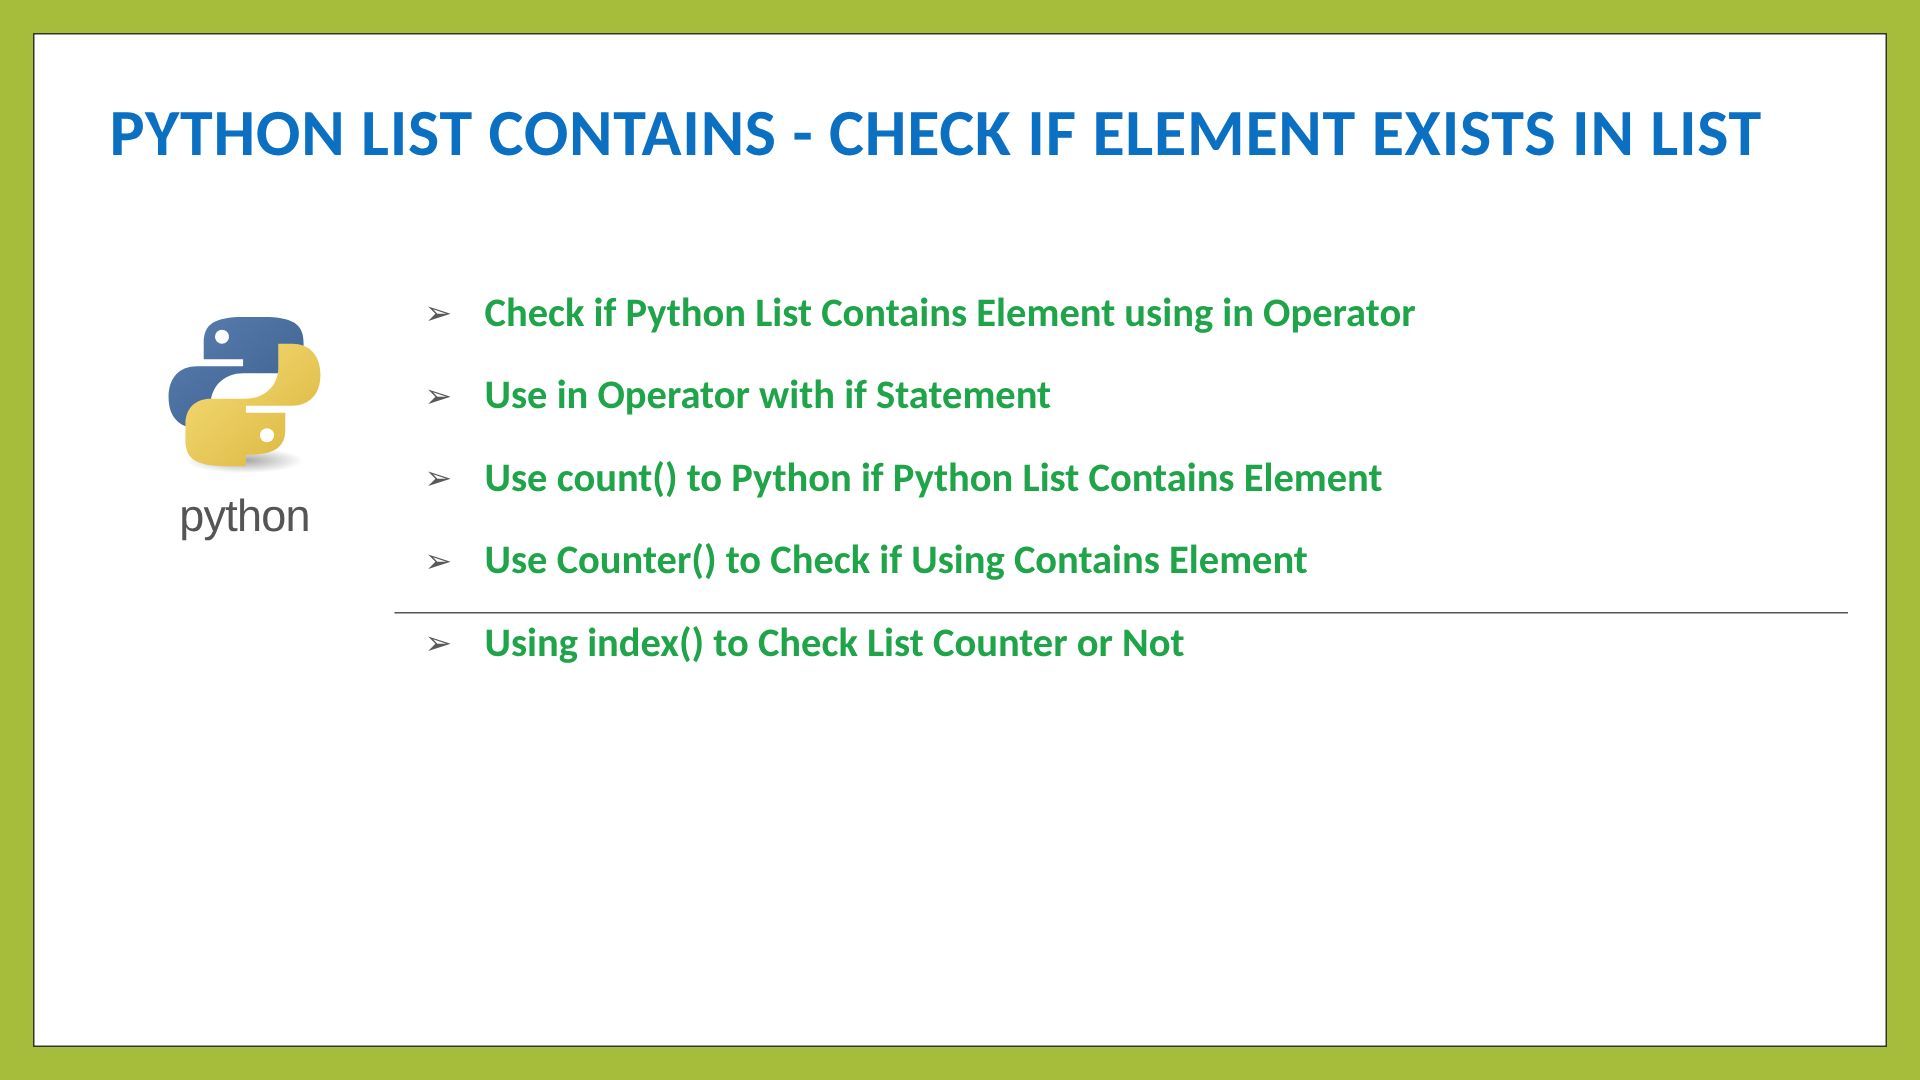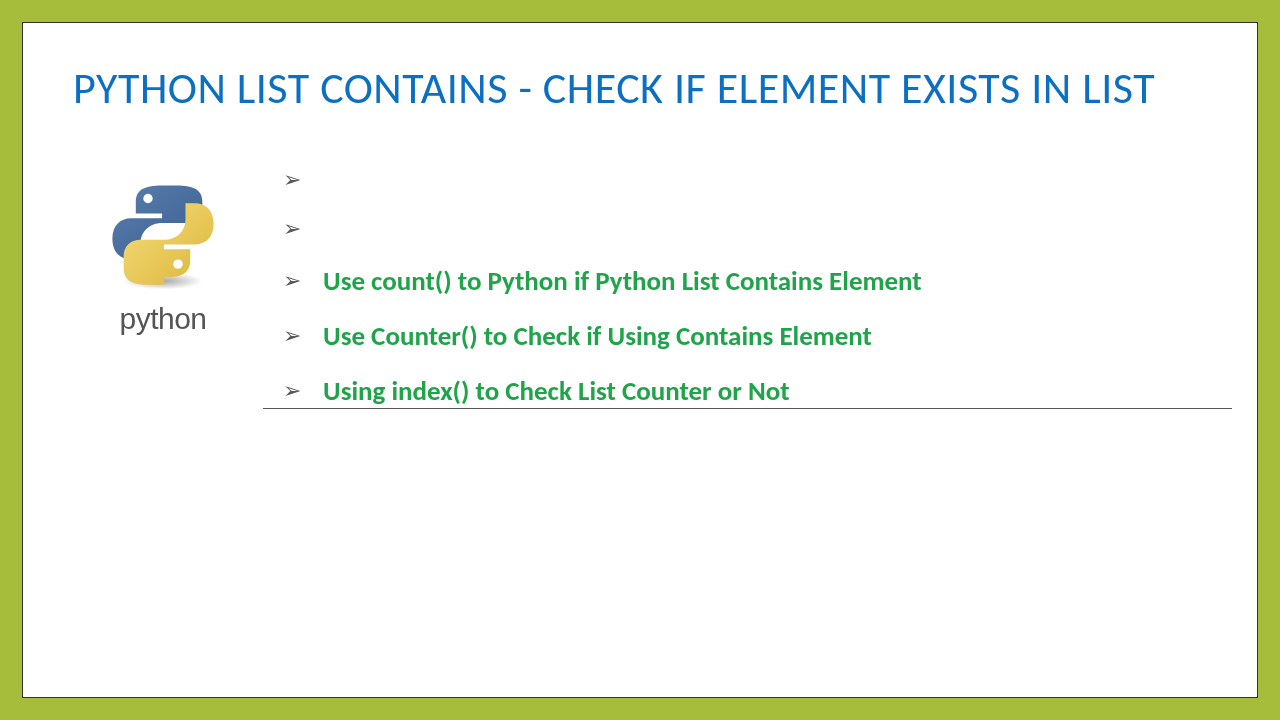--- a/index.html
+++ b/index.html
@@ -15,25 +15,25 @@
     width: 100%;
     height: 100%;
     background: #ffffff;
     border: 1.5px solid #333;
     padding: 40px 50px 30px 50px;
     position: relative;
   }
   .title {
     color: #0b6fc2;
     font-size: 44px;
-    font-weight: 400;
+    font-weight: 700;
     letter-spacing: 0.5px;
     line-height: 1.15;
     text-transform: uppercase;
-    margin-bottom: 52px;
+    margin-bottom: 78px;
   }
   .content {
     display: flex;
     align-items: flex-start;
     gap: 30px;
   }
   .logo-block {
     width: 180px;
     display: flex;
     flex-direction: column;
@@ -113,23 +113,25 @@
           <path fill="url(#yellowgrad)" d="M65 108c20 0 28-5 28-18V78H65v-5h33c12 0 20-8 20-22s-8-22-20-22H88v17c0 13-10 22-23 22H40c-11 0-18 7-18 18v12c0 13 8 18 28 18h15z"></path>
           <circle cx="80" cy="94" r="5" fill="#fff"></circle>
         </svg>
       </div>
       <div class="logo-text">python</div>
     </div>
 
     <ul class="list">
       <li>
         <span class="bullet">➢</span>
+        <span>Check if Python List Contains Element using in Operator</span>
       </li>
       <li>
         <span class="bullet">➢</span>
+        <span>Use in Operator with if Statement</span>
       </li>
       <li>
         <span class="bullet">➢</span>
         <span>Use count() to Python if Python List Contains Element</span>
       </li>
       <li>
         <span class="bullet">➢</span>
         <span>Use Counter() to Check if Using Contains Element</span>
       </li>
       <li>

